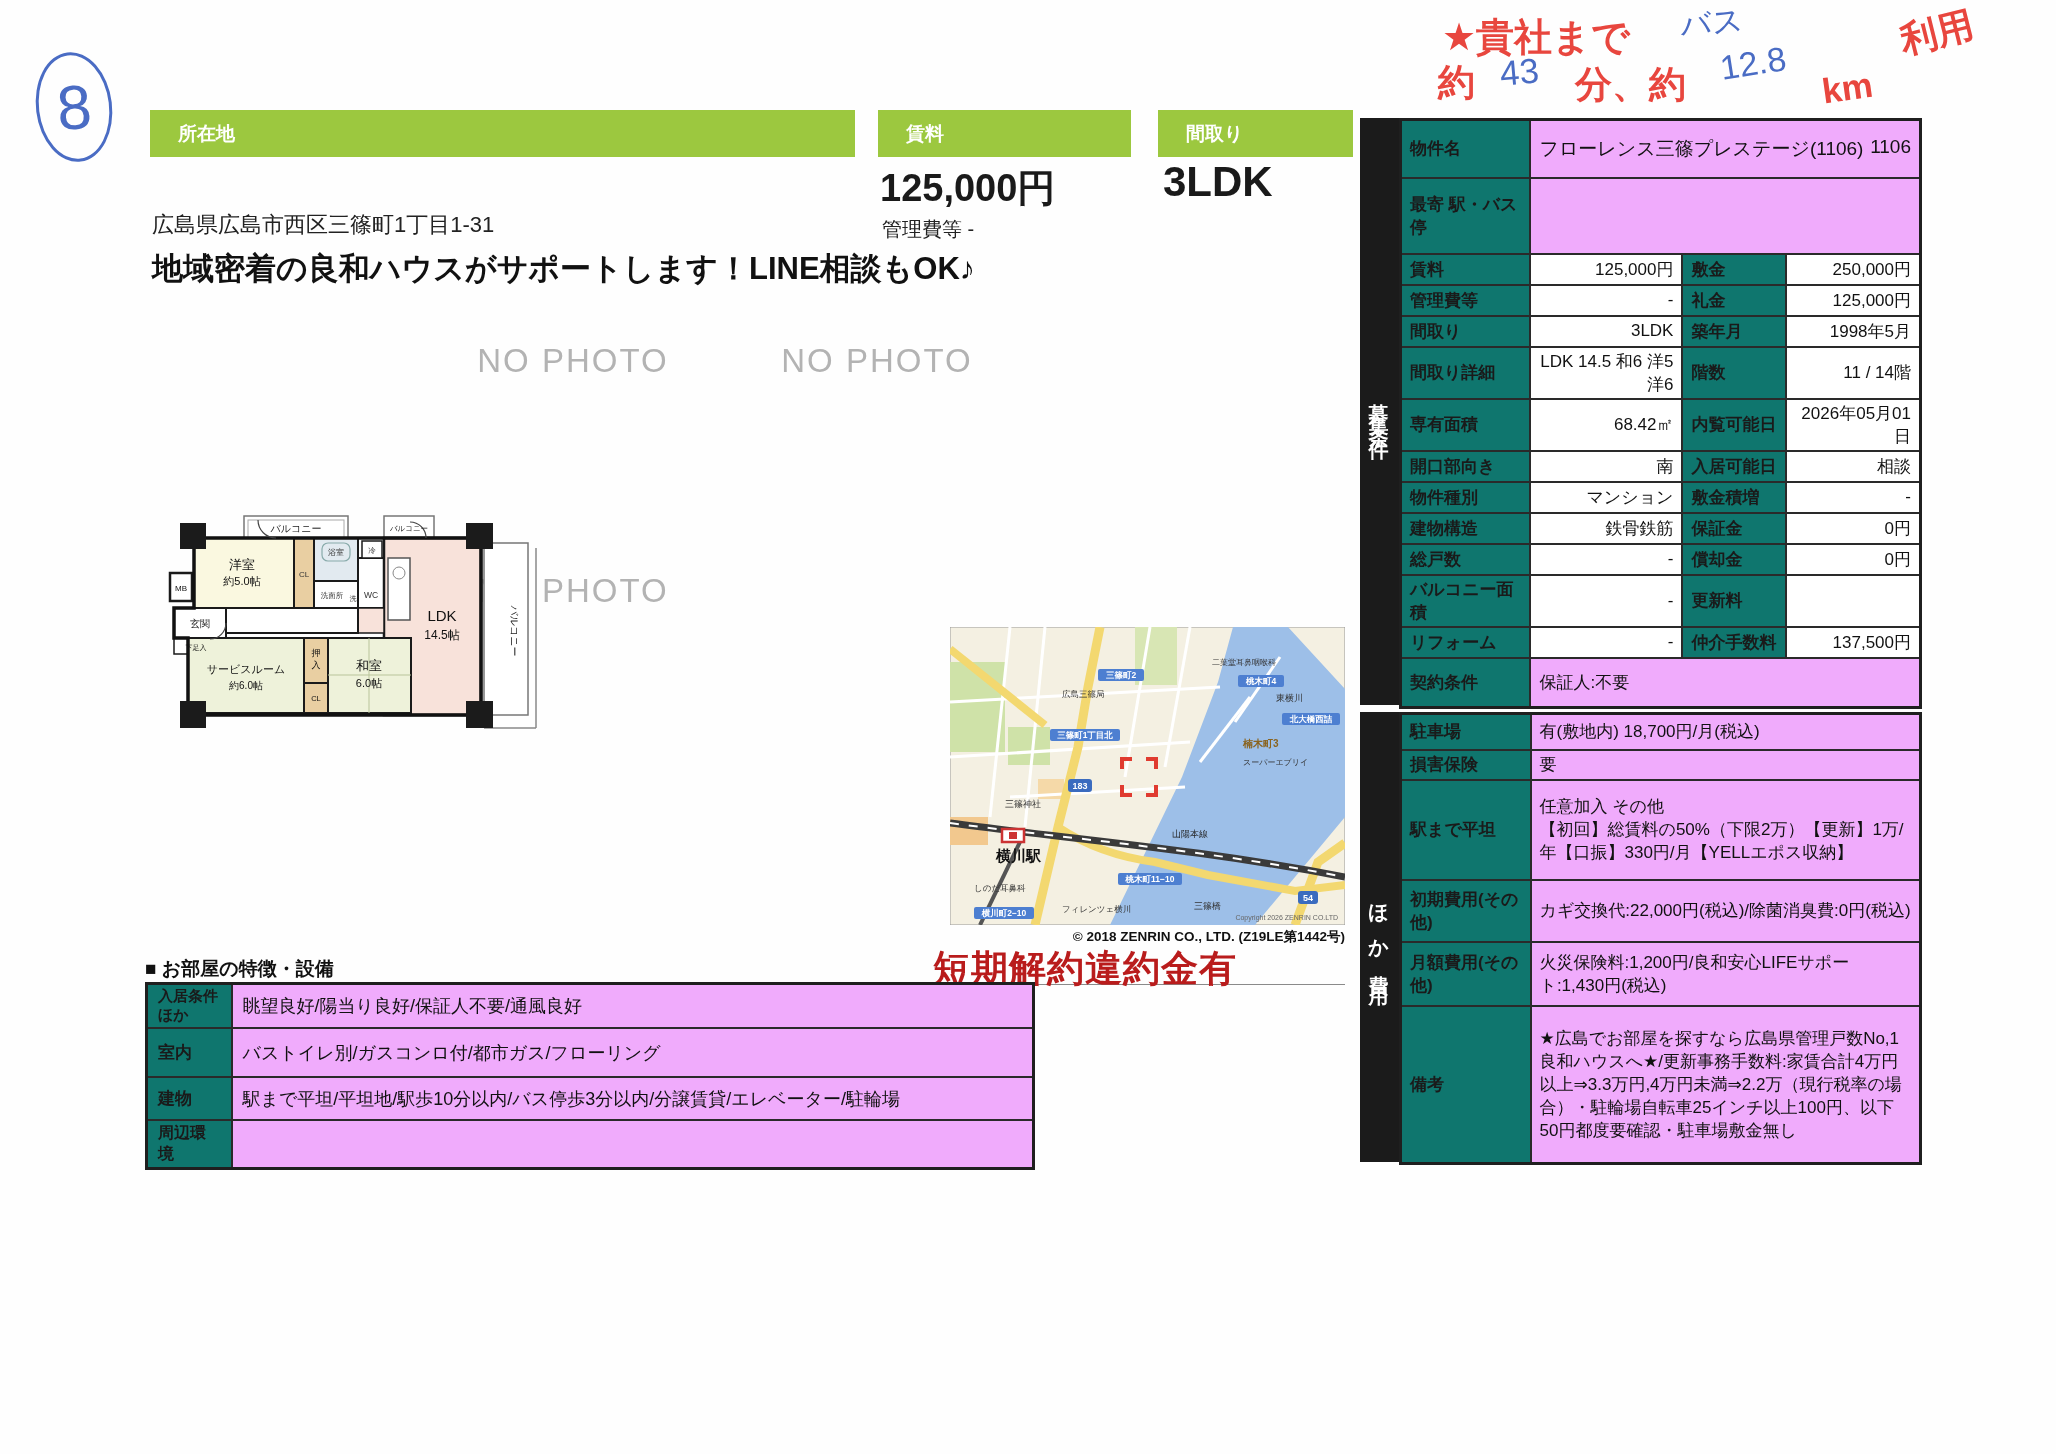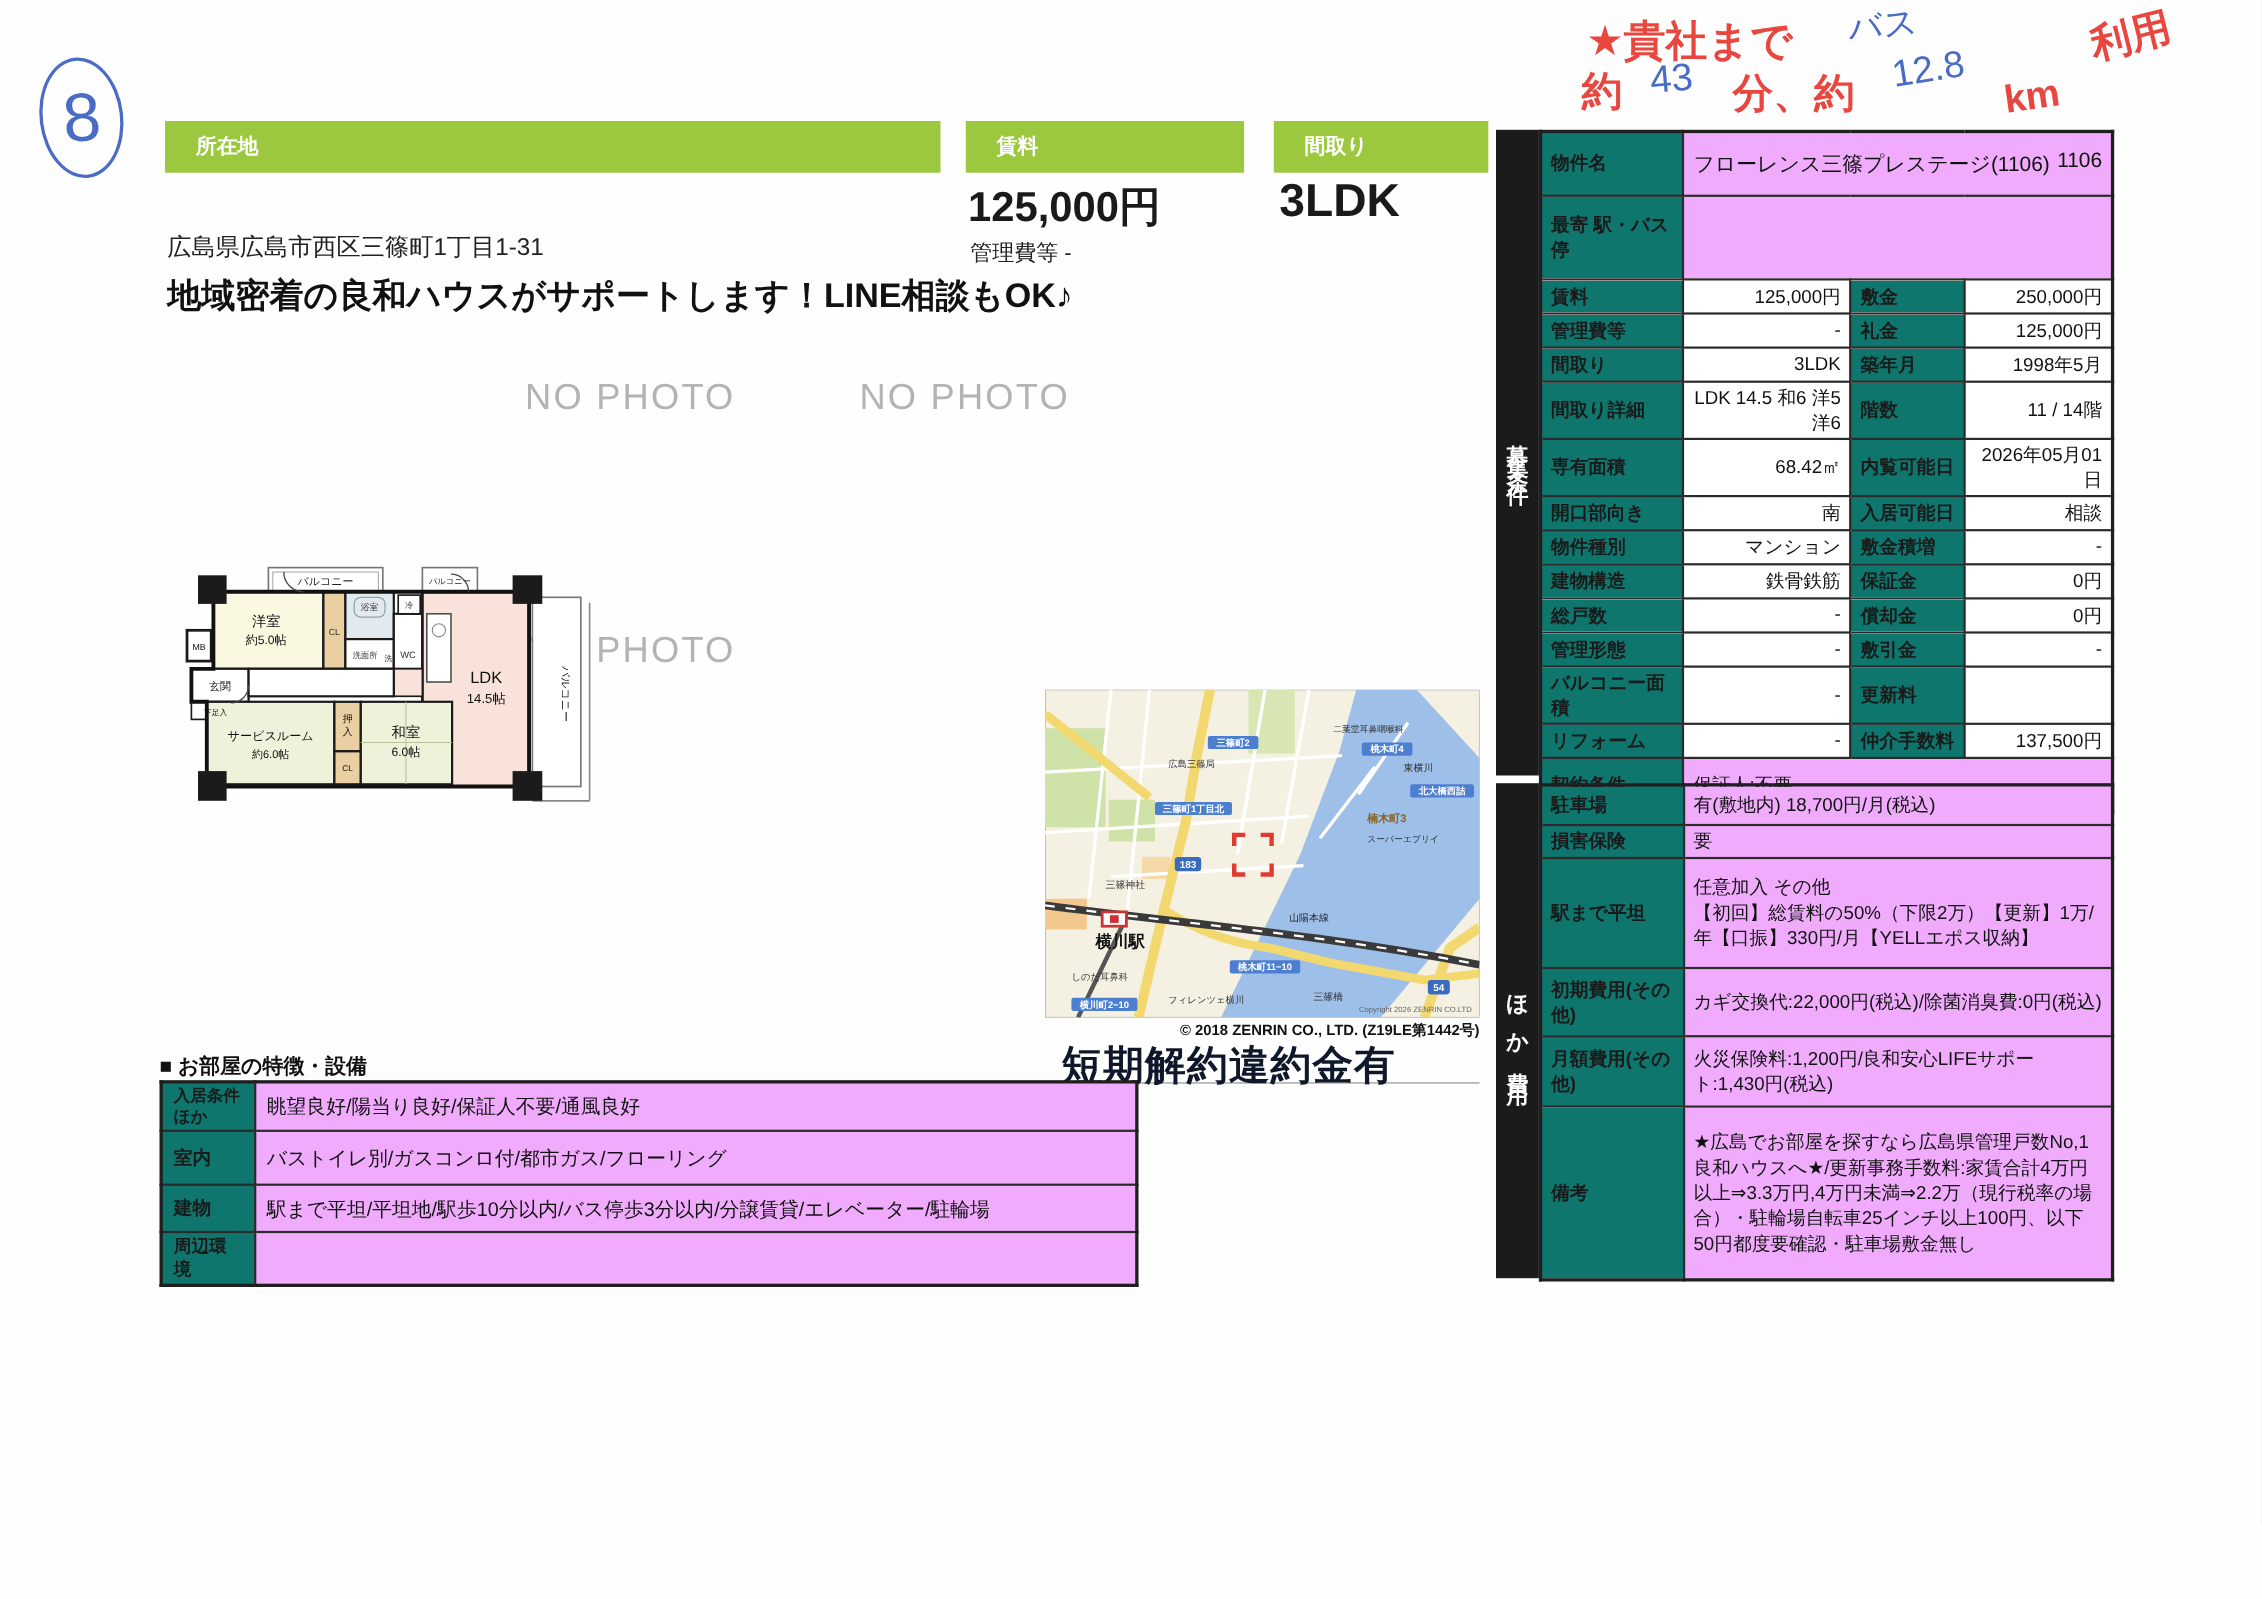--- a/index.html
+++ b/index.html
@@ -19,21 +19,21 @@
         font-size:19px;font-weight:bold;line-height:47px;padding-left:28px;box-sizing:border-box;}
 
   .big-val{position:absolute;font-size:38px;font-weight:600;color:#1a1a1a;}
   .addr{position:absolute;font-size:22px;color:#222;}
   .catch{position:absolute;font-size:31px;font-weight:600;color:#111;}
   .mgmt{position:absolute;font-size:20px;color:#222;}
 
   .nophoto{position:absolute;width:230px;text-align:center;font-size:33px;color:#b3b3b3;
            letter-spacing:2px;font-weight:400;}
 
-  .stamp{position:absolute;left:933px;top:944px;font-size:37px;font-weight:bold;color:#0f172a;letter-spacing:1px;margin-left:32px;}
+  .stamp{position:absolute;left:933px;top:944px;font-size:37px;font-weight:bold;color:#b91c1c;letter-spacing:1px;}
   .divider{position:absolute;left:862px;top:984px;width:483px;height:0;border-top:1.5px solid #8a8a8a;}
 
   
   .dsec{position:absolute;display:flex;width:562px;}
   .dside{width:42px;background:#1b1b1b;display:flex;align-items:center;justify-content:center;}
   .dside span{writing-mode:vertical-rl;color:#fff;font-size:20px;letter-spacing:12px;font-weight:600;}
   table.dt{border-collapse:collapse;table-layout:fixed;width:520px;border:3px solid #1f1f1f;}
   table.dt td{border:2px solid #2a2a2a;padding:2px 8px;font-size:17px;overflow:hidden;}
   td.lab{background:#0f766e;text-align:left;font-weight:600;padding:2px 2px;}
   td.val{background:#fff;text-align:right;color:#111;}
@@ -348,26 +348,20 @@
         <td class="lab">保証金</td>
             <td class="val">0円</td>
       </tr>
       <tr style="height:31px">
         <td class="lab">総戸数</td>
             <td class="val">-</td>
         <td class="lab">償却金</td>
             <td class="val">0円</td>
       </tr>
       <tr style="height:31px">
-        <td class="lab">管理形態</td>
-            <td class="val">-</td>
-        <td class="lab">敷引金</td>
-            <td class="val">-</td>
-      </tr>
-      <tr style="height:31px">
         <td class="lab xs">バルコニー面積</td>
             <td class="val">-</td>
         <td class="lab">更新料</td>
             <td class="val"></td>
       </tr>
       <tr style="height:31px">
         <td class="lab">リフォーム</td>
             <td class="val">-</td>
         <td class="lab sm">仲介手数料</td>
             <td class="val">137,500円</td>

